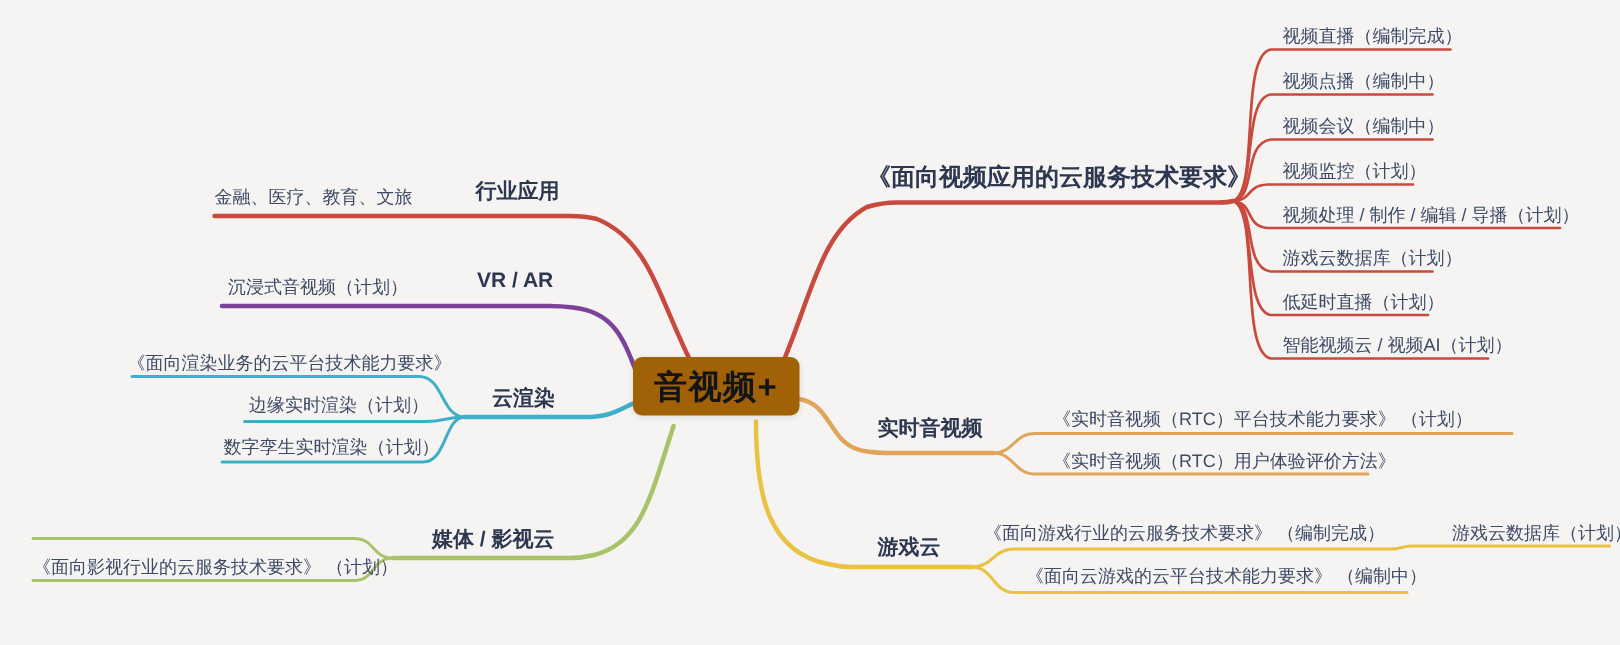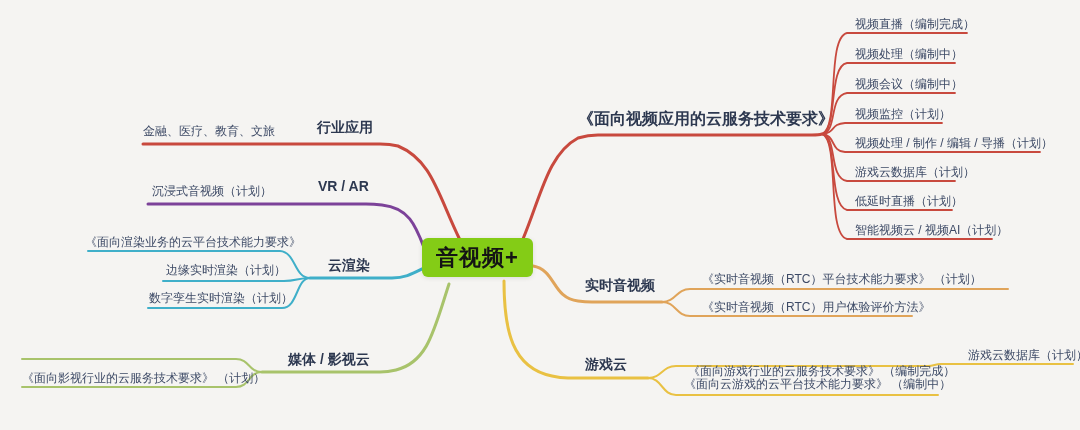--- a/index.html
+++ b/index.html
@@ -21,21 +21,21 @@
   .node{
     position:absolute;
     white-space:nowrap;
     line-height:1.15;
     cursor:default;
   }
   .center-node{
     position:absolute;
     left:422px;top:238px;
     width:111px;height:39px;
-    background:#84cc16;
+    background:#a16207;
     border-radius:6px;
     box-shadow:0 1px 5px rgba(0,0,0,0.10);
     display:flex;align-items:center;justify-content:center;
     font-size:22px;font-weight:bold;color:#141414;
     letter-spacing:1px;
   }
   .branch-label{
     font-size:14px;font-weight:bold;color:#2d3850;
   }
   .doc-label{
@@ -93,30 +93,30 @@
 
   <div class="node child-label" style="left:143px;top:125px;">金融、医疗、教育、文旅</div>
   <div class="node child-label" style="left:152px;top:185px;">沉浸式音视频（计划）</div>
   <div class="node child-label" style="left:85px;top:236px;">《面向渲染业务的云平台技术能力要求》</div>
   <div class="node child-label" style="left:166px;top:264px;">边缘实时渲染（计划）</div>
   <div class="node child-label" style="left:149px;top:292px;">数字孪生实时渲染（计划）</div>
   <div class="node child-label" style="left:22px;top:372px;">《面向影视行业的云服务技术要求》 （计划）</div>
 
   <div class="node doc-label" style="left:578px;top:110px;">《面向视频应用的云服务技术要求》</div>
   <div class="node child-label" style="left:855px;top:18px;">视频直播（编制完成）</div>
-  <div class="node child-label" style="left:855px;top:48px;">视频处理（编制中）</div>
+  <div class="node child-label" style="left:855px;top:48px;">视频点播（编制中）</div>
   <div class="node child-label" style="left:855px;top:78px;">视频会议（编制中）</div>
   <div class="node child-label" style="left:855px;top:108px;">视频监控（计划）</div>
   <div class="node child-label" style="left:855px;top:137px;">视频处理 / 制作 / 编辑 / 导播（计划）</div>
   <div class="node child-label" style="left:855px;top:166px;">游戏云数据库（计划）</div>
   <div class="node child-label" style="left:855px;top:195px;">低延时直播（计划）</div>
   <div class="node child-label" style="left:855px;top:224px;">智能视频云 / 视频AI（计划）</div>
 
   <div class="node branch-label" style="left:585px;top:277px;">实时音视频</div>
   <div class="node child-label" style="left:702px;top:273px;">《实时音视频（RTC）平台技术能力要求》 （计划）</div>
   <div class="node child-label" style="left:702px;top:301px;">《实时音视频（RTC）用户体验评价方法》</div>
 
   <div class="node branch-label" style="left:585px;top:356px;">游戏云</div>
-  <div class="node child-label" style="left:688px;top:349px;margin-top:16px;">《面向游戏行业的云服务技术要求》 （编制完成）</div>
+  <div class="node child-label" style="left:656px;top:349px;">《面向游戏行业的云服务技术要求》 （编制完成）</div>
   <div class="node child-label" style="left:968px;top:349px;">游戏云数据库（计划）</div>
   <div class="node child-label" style="left:684px;top:378px;">《面向云游戏的云平台技术能力要求》 （编制中）</div>
 
 </div>
 
 </body></html>

